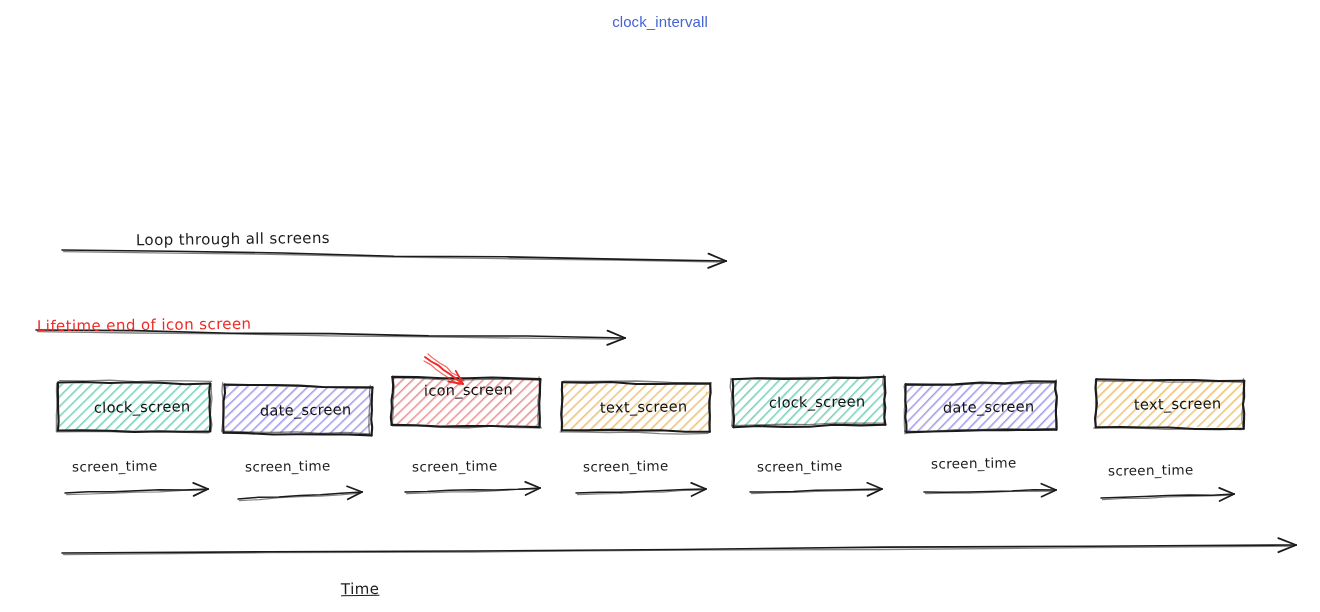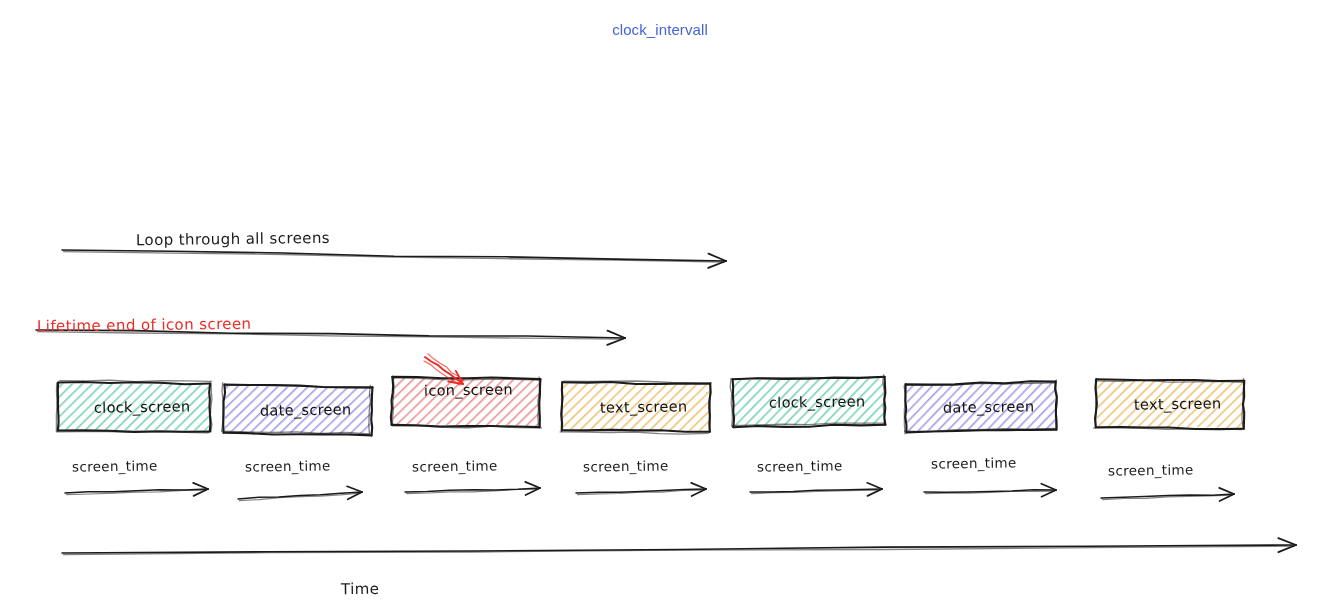--- a/index.html
+++ b/index.html
@@ -29,38 +29,37 @@
     position: absolute;
     left: 0;
     top: 13px;
     width: 1320px;
     text-align: center;
     font-family: "Liberation Sans", sans-serif;
     font-size: 15px;
     color: #4464d6;
     letter-spacing: 0.1px;
     white-space: nowrap;
-    margin-top: 8px;
   }
 
   
   .hand {
     position: absolute;
     font-family: "DejaVu Sans", sans-serif;
     font-size: 15px;
     color: #1b1b1b;
     white-space: nowrap;
     letter-spacing: 0.4px;
     transform: rotate(-0.7deg);
   }
   .hand.red { color: #ef2a24; }
 
   .lbl-loop     { left: 136px; top: 230px; }
   .lbl-lifetime { left: 37px;  top: 316px; font-size: 15px; }
-  .lbl-time     { left: 341px; top: 580px; font-size: 15px; }
+  .lbl-time     { left: 341px; top: 580px; font-size: 15px; text-decoration: underline; }
 
   
   .st-label {
     position: absolute;
     font-family: "DejaVu Sans", sans-serif;
     font-size: 13.5px;
     color: #1b1b1b;
     white-space: nowrap;
     letter-spacing: 0.3px;
     transform: rotate(-0.8deg);

